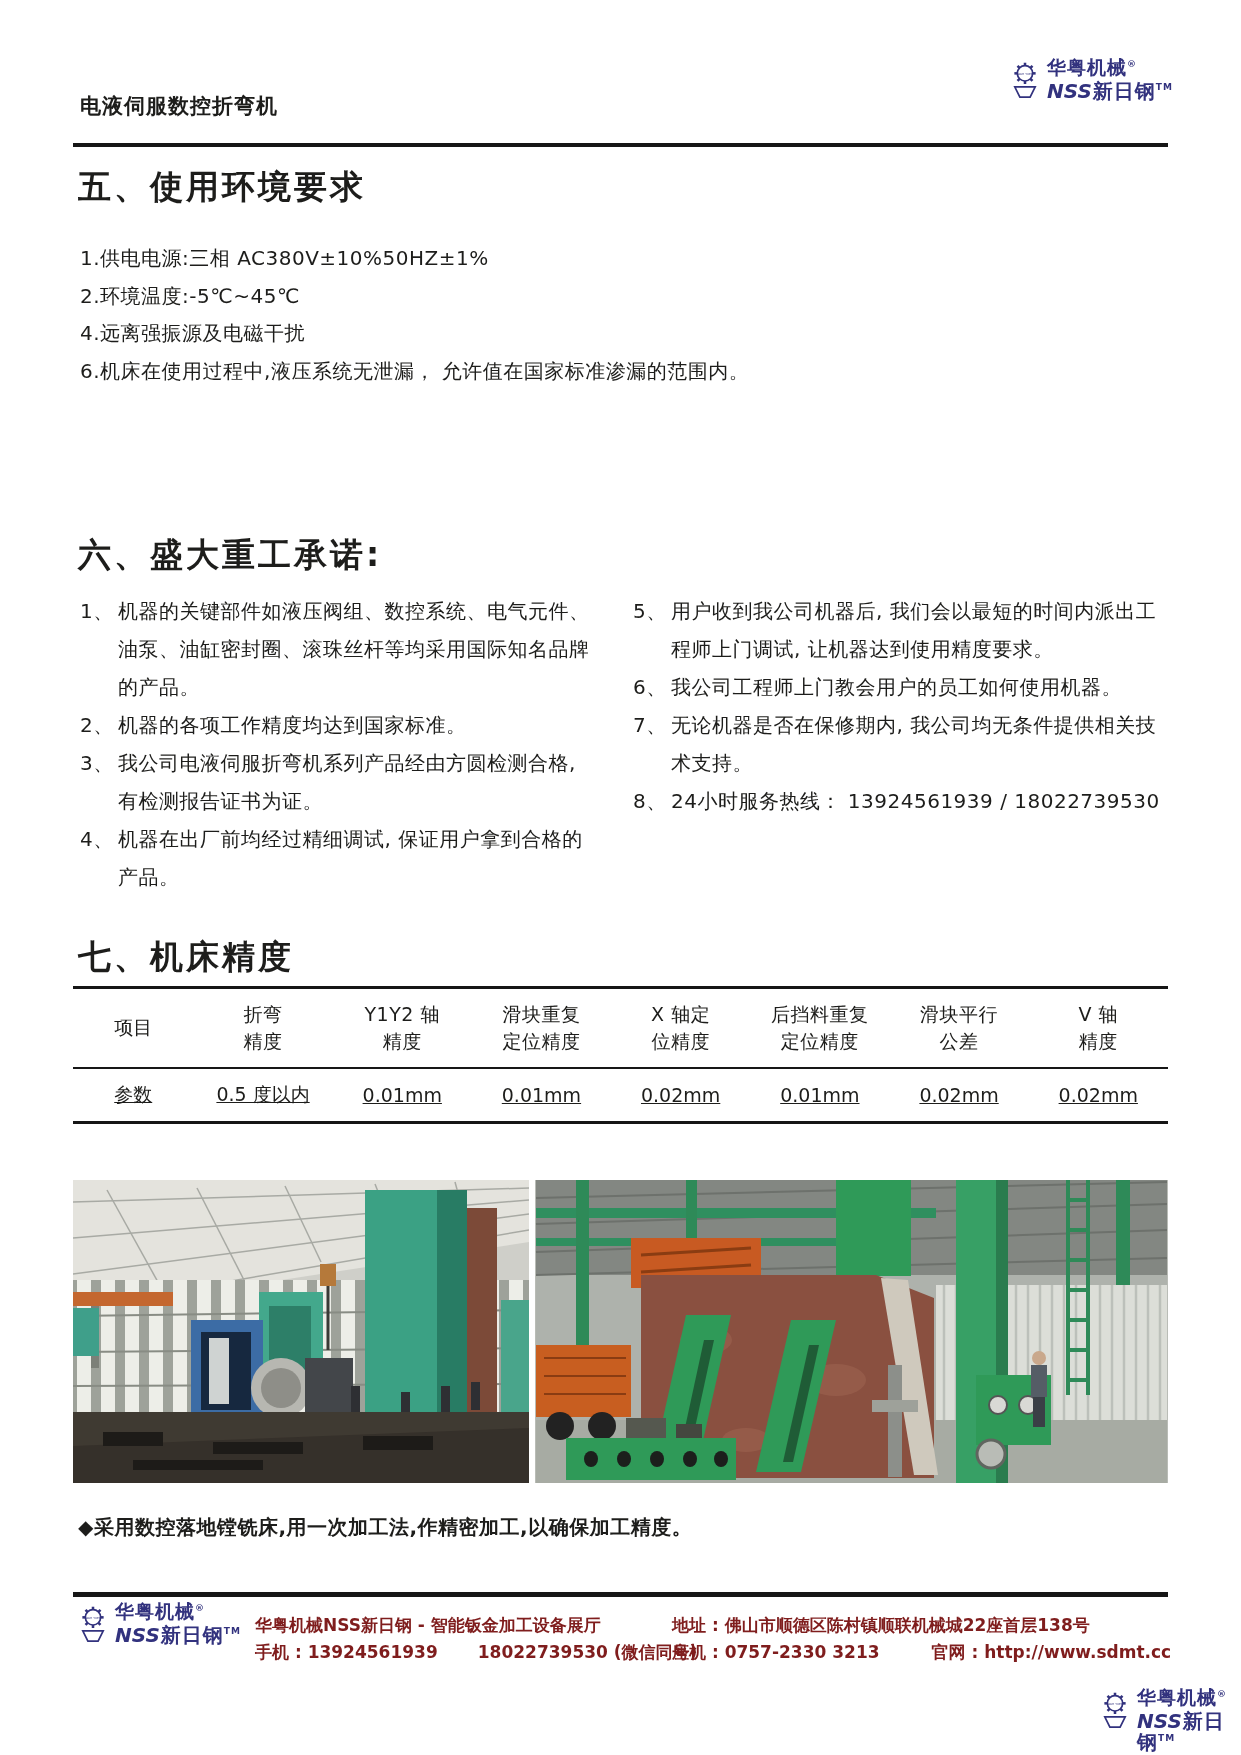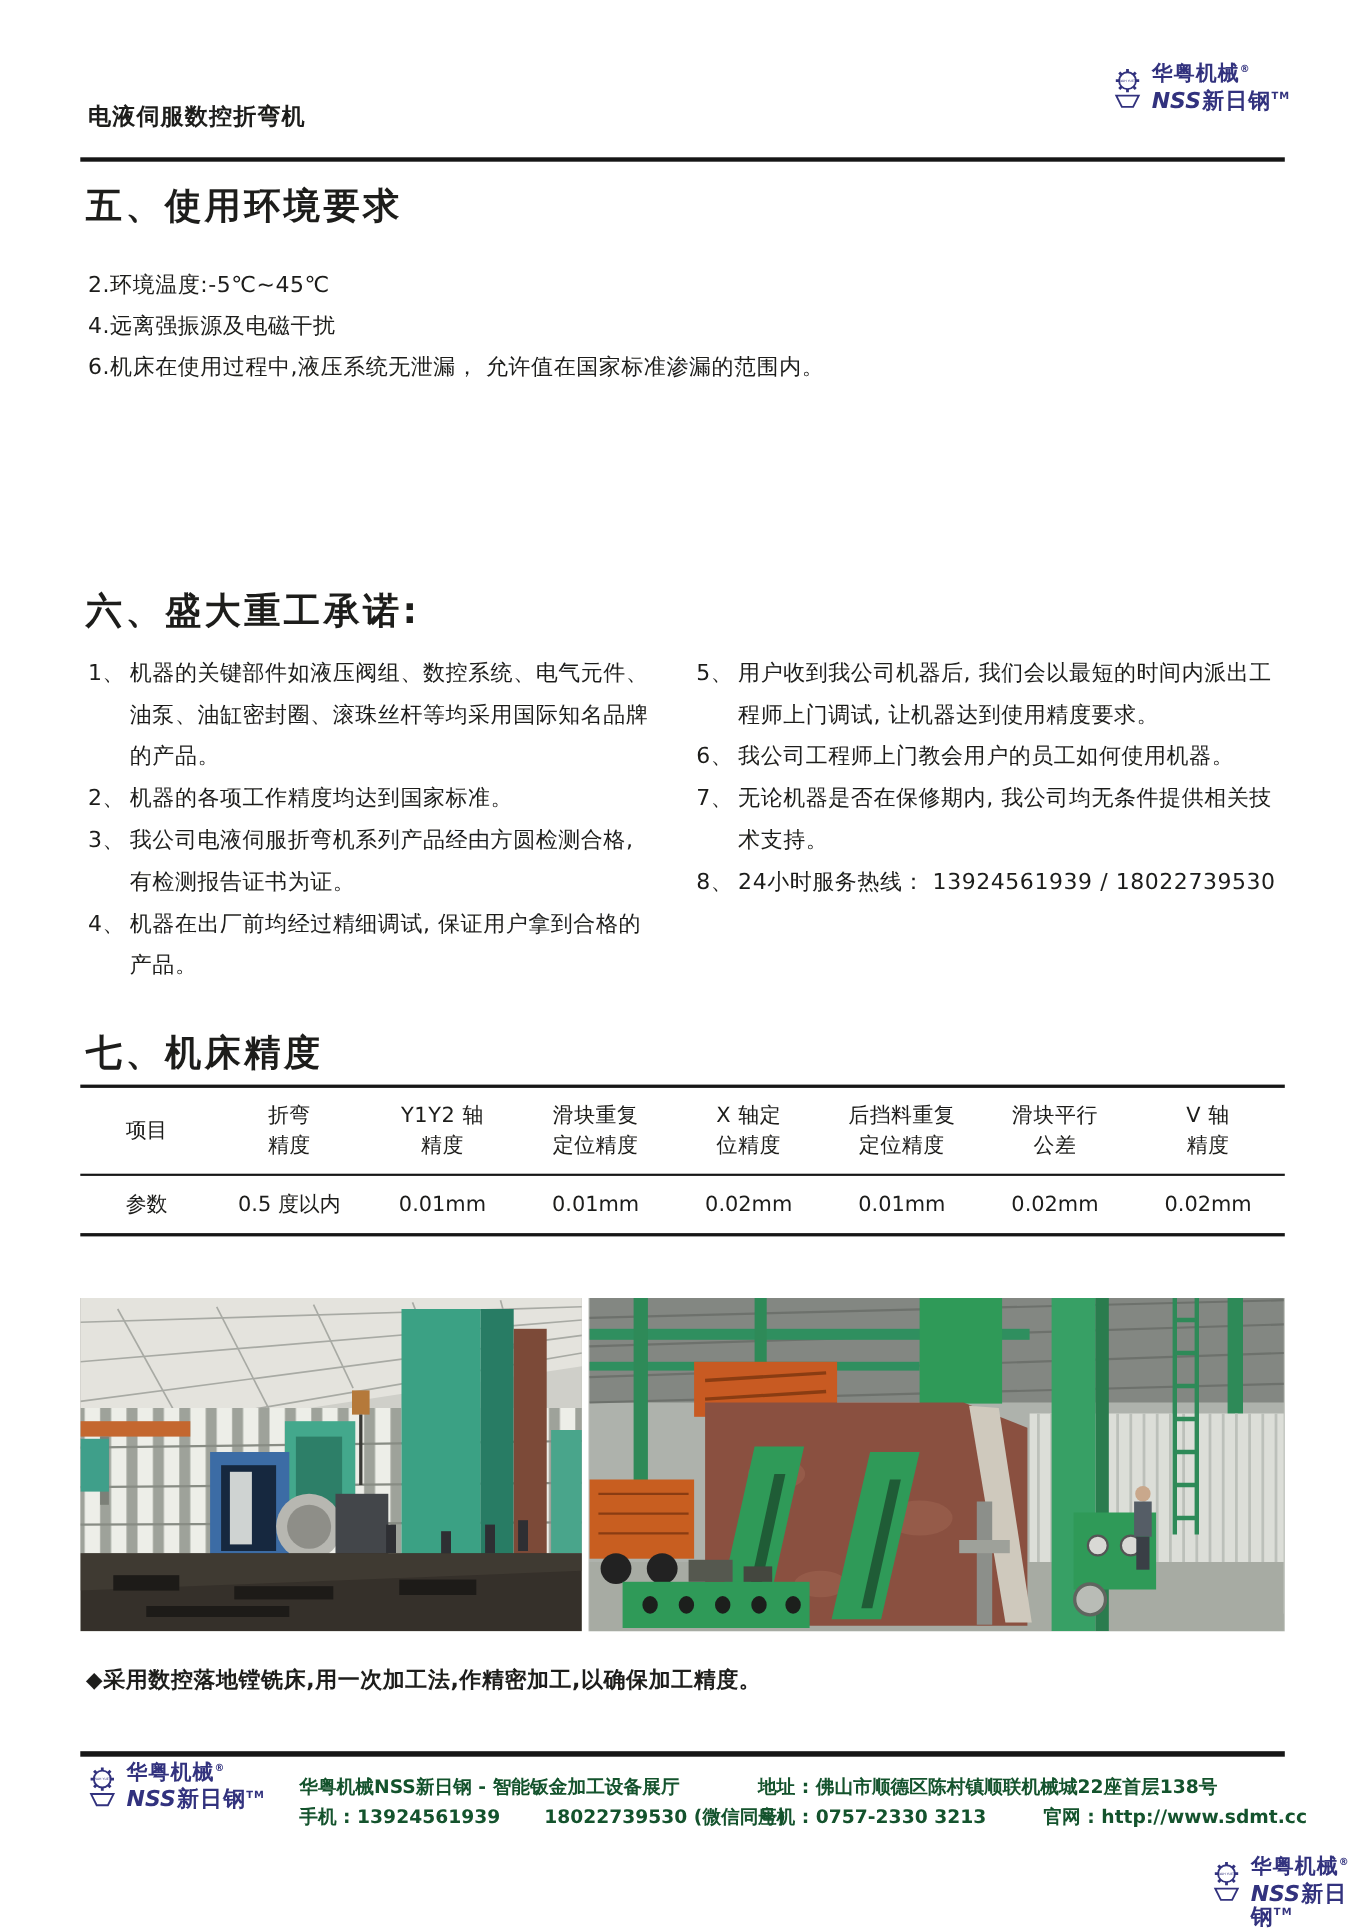--- a/index.html
+++ b/index.html
@@ -44,37 +44,37 @@
   .col-left{left:80px;top:592px;width:520px;}
   .col-right{left:633px;top:592px;width:535px;}
   .citem{display:flex;}
   .cnum{width:38px;flex:none;}
   .ctext{flex:1;}
 
   
   .sec7-title{left:78px;top:935px;}
   .ptable{left:73px;top:986px;width:1095px;border-top:3px solid var(--rule);border-bottom:3px solid var(--rule);}
   .hrow{display:flex;align-items:center;height:80px;border-bottom:2px solid var(--rule);font-size:19px;}
-  .drow{display:flex;align-items:center;height:52px;font-size:19px;}
+  .drow{display:flex;align-items:center;height:52px;font-size:19px;text-decoration:underline;}
   .cell{text-align:center;}
   .c0{width:11%;}
   .cn{width:12.714%;}
   .th div{line-height:27px;letter-spacing:0.5px;}
 
   
   .photos{left:73px;top:1180px;display:flex;gap:6px;}
   .photo{height:303px;overflow:hidden;background:#b9bcb6;}
   .photo svg{display:block;}
   .photo-l{width:456px;}
   .photo-r{width:633px;}
   .caption{left:78px;top:1514px;font-size:20px;font-weight:600;letter-spacing:0.5px;}
 
   
   .rule-footer{left:73px;top:1592px;width:1095px;height:5px;background:var(--rule);}
-  .footer-block{top:1612px;font-size:17px;font-weight:bold;line-height:27px;color:#14532d;margin-left:17px;}
+  .footer-block{top:1612px;font-size:17px;font-weight:bold;line-height:27px;color:#7f1d1d;}
   .footer-mid{left:255px;}
   .footer-right{left:672px;}
   .gap-lg{display:inline-block;width:40px;}
   .gap-xl{display:inline-block;width:52px;}
 </style>
 </head>
 <body>
 
 <div class="abs doc-title">电液伺服数控折弯机</div>
 
@@ -99,20 +99,21 @@
   <div class="logo-text">
     <div class="l1"><span>华粤机械</span><sup>®</sup></div>
     <div class="l2"><span class="nss">NSS</span><span>新日钢</span><sup>TM</sup></div>
   </div>
 </div>
 
 <div class="abs rule-top"></div>
 
 <div class="abs sec-title sec5-title">五、使用环境要求</div>
 <div class="abs sec5-list">
+  <span class="li">1.供电电源:三相 AC380V±10%50HZ±1%</span>
   <span class="li">2.环境温度:-5℃~45℃</span>
   <span class="li">4.远离强振源及电磁干扰</span>
   <span class="li">6.机床在使用过程中,液压系统无泄漏， 允许值在国家标准渗漏的范围内。</span>
 </div>
 
 <div class="abs sec-title sec6-title">六、盛大重工承诺:</div>
 
 <div class="abs commit-col col-left">
   <div class="citem">
     <span class="cnum">1、</span>

